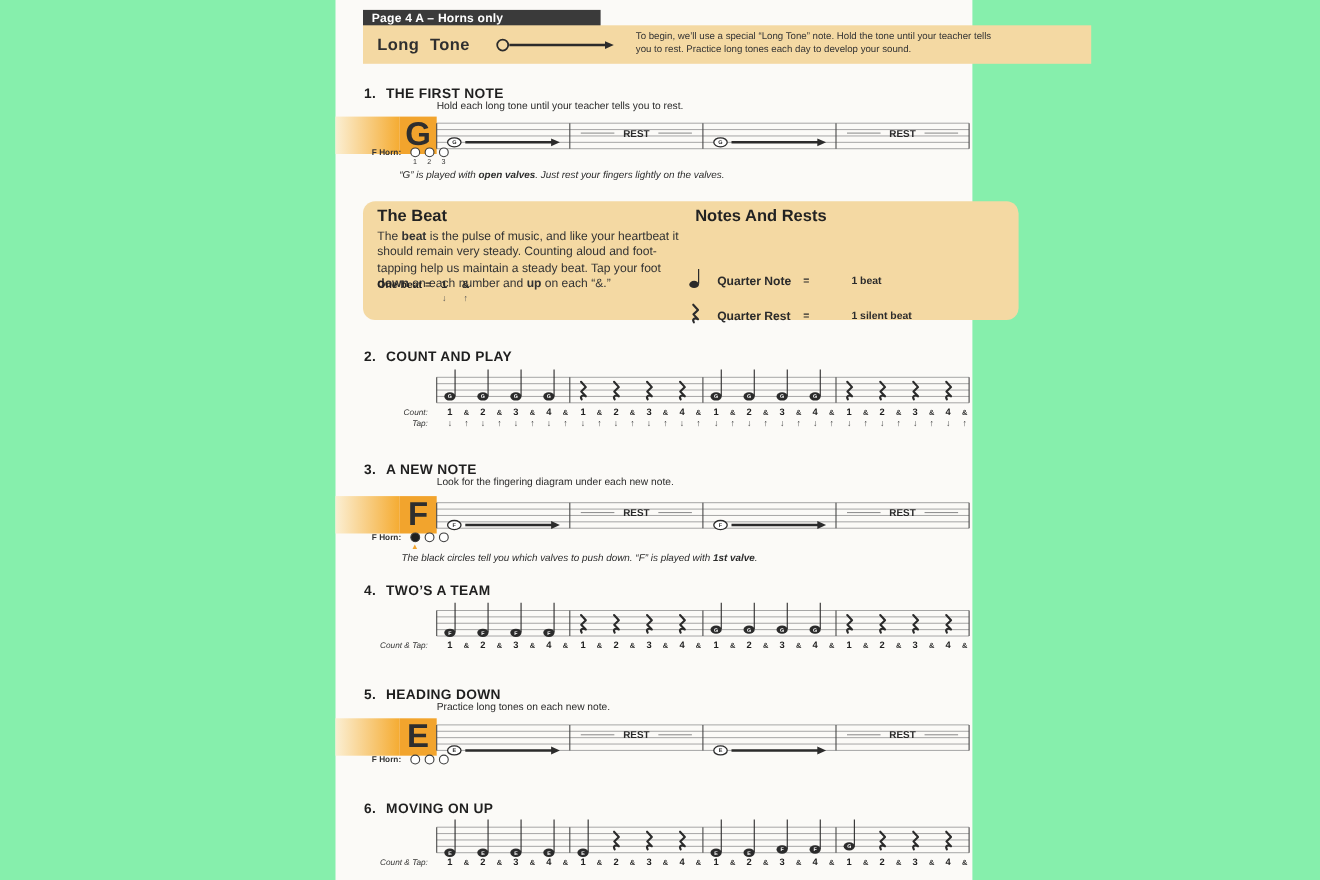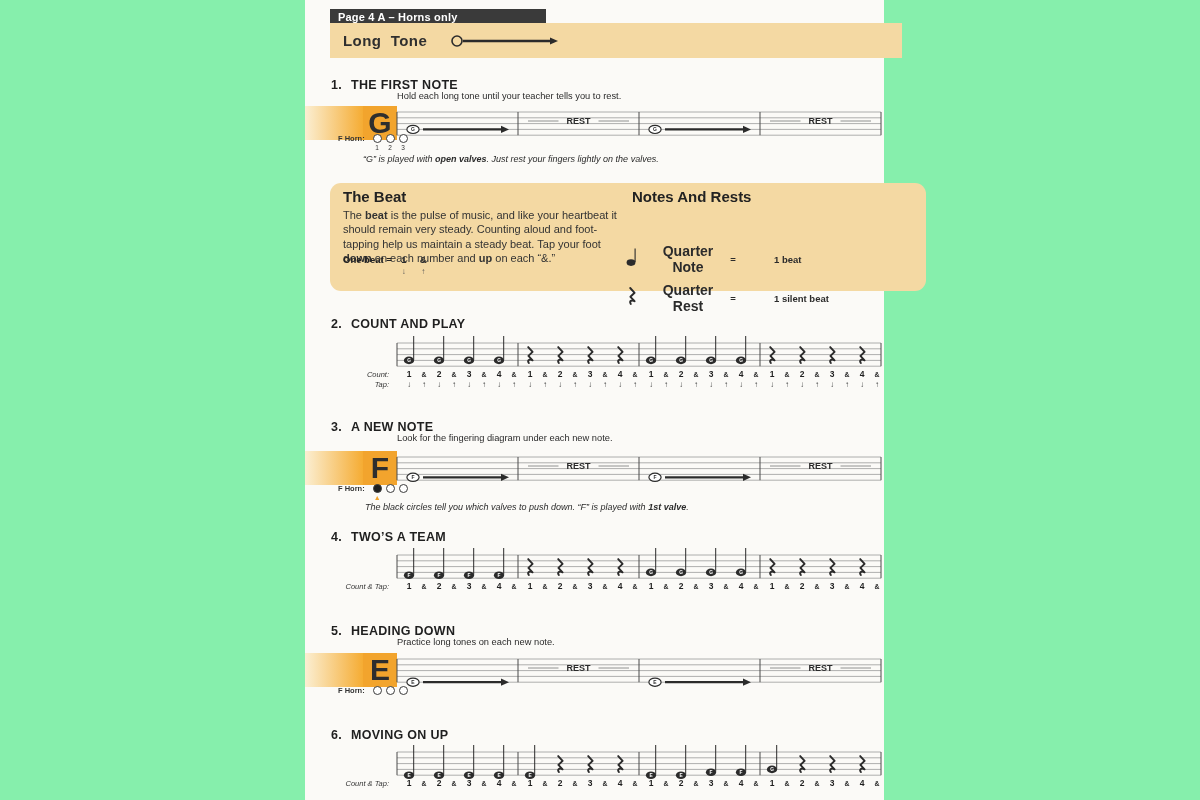--- a/index.html
+++ b/index.html
@@ -3,21 +3,21 @@
 <meta charset="utf-8">
 <style>
   html,body{margin:0;padding:0;}
   .stage{position:relative;width:1200px;height:800px;background:#86efac;overflow:hidden;
          font-family:"Liberation Sans",sans-serif;color:#2b2b2b;}
   .ab{position:absolute;}
   .paper{position:absolute;left:305px;top:0;width:579px;height:800px;background:#FBFAF7;}
   .header-bar{left:25px;top:9px;width:216px;height:16px;background:#3A3A3A;color:#fff;
               font-size:11px;font-weight:bold;line-height:16px;padding-left:8px;letter-spacing:.2px;box-sizing:border-box;}
   .tan{background:#F4D9A3;}
-  .lt-box{left:25px;top:23px;width:572px;height:35px;}
+  .lt-box{left:25px;top:23px;width:662px;height:35px;}
   .lt-title{left:13px;top:9px;font-size:15px;font-weight:bold;color:#2f2f2f;letter-spacing:.4px;word-spacing:5px;}
   .lt-desc{left:248px;top:4px;width:326px;font-size:8.8px;line-height:1.35;color:#333;}
   .ex-title{font-size:12.5px;font-weight:bold;color:#1f1f1f;letter-spacing:.3px;}
   .ex-num{display:inline-block;width:20px;}
   .ex-sub{font-size:9.3px;color:#2b2b2b;}
   .grad-bar{height:34px;background:linear-gradient(to right,#FBEFD3,#F5AC33);}
   .letter-box{width:34px;height:34px;background:#F2A42D;text-align:center;}
   .letter-box span{font-size:30px;font-weight:bold;line-height:34px;color:#2e2e2e;}
   .fingering{display:flex;align-items:flex-start;}
   .fh-label{font-size:7.5px;color:#333;margin-right:8px;line-height:10px;font-weight:bold;}
@@ -31,21 +31,21 @@
   .footnote{font-style:italic;font-size:9px;color:#2b2b2b;}
   .info-box{left:25px;top:183px;width:596px;height:108px;border-radius:11px;}
   .box-title{font-size:15px;font-weight:bold;color:#222;}
   .box-body{font-size:11px;line-height:1.3;color:#333;}
   .ob{font-size:9.5px;font-weight:bold;color:#222;margin-top:21px;}
   .pair{display:inline-flex;flex-direction:column;align-items:center;width:15px;font-size:9.5px;font-weight:bold;}
   .pair .arr{font-size:8px;font-weight:normal;color:#555;margin-top:2px;}
   .nr-rows{display:flex;flex-direction:column;gap:7px;}
   .nr{display:flex;align-items:center;}
   .nr .gly{width:14px;display:inline-block;margin-right:12px;}
-  .nr .nm{width:72px;font-size:14px;font-weight:bold;text-align:center;}
+  .nr .nm{width:72px;font-size:11px;font-weight:bold;}
   .nr .eq{width:18px;font-size:9.5px;font-weight:bold;text-align:center;}
   .nr .val{font-size:9.5px;font-weight:bold;margin-left:32px;}
   b{font-weight:bold;}
 </style>
 </head>
 <body>
 
 <div class="stage">
   <div class="paper">
 
@@ -53,20 +53,21 @@
       <span>Page 4 A  –  Horns only</span>
     </div>
 
     <div class="ab tan lt-box">
       <span class="ab lt-title">Long Tone</span>
       <svg class="ab" style="left:120px;top:10px" width="115" height="16">
           <circle cx="7" cy="8" r="5" fill="#F4D9A3" stroke="#2b2b2b" stroke-width="1.6"></circle>
           <line x1="13" y1="8" x2="102" y2="8" stroke="#2b2b2b" stroke-width="2.3"></line>
           <polygon points="108,8 100,4.4 100,11.6" fill="#2b2b2b"></polygon>
         </svg>
+      <div class="ab lt-desc">To begin, we’ll use a special “Long Tone” note.  Hold the tone until your teacher tells you to rest.  Practice long tones each day to develop your sound.</div>
     </div>
 
     <div class="ab ex-title" style="left:26px;top:78px">
       <span class="ex-num">1.</span><span>THE FIRST NOTE</span>
     </div>
     <div class="ab ex-sub" style="left:92px;top:91px">Hold each long tone until your teacher tells you to rest.</div>
     <div class="ab grad-bar" style="left:0;top:106px;width:58px"></div>
     <div class="ab letter-box" style="left:58px;top:106px"><span>G</span></div>
     <svg class="ab" style="left:28px;top:104px" width="552" height="48">
         <line x1="64" y1="8" x2="548" y2="8" stroke="#9a9a9a" stroke-width="0.8"></line>

